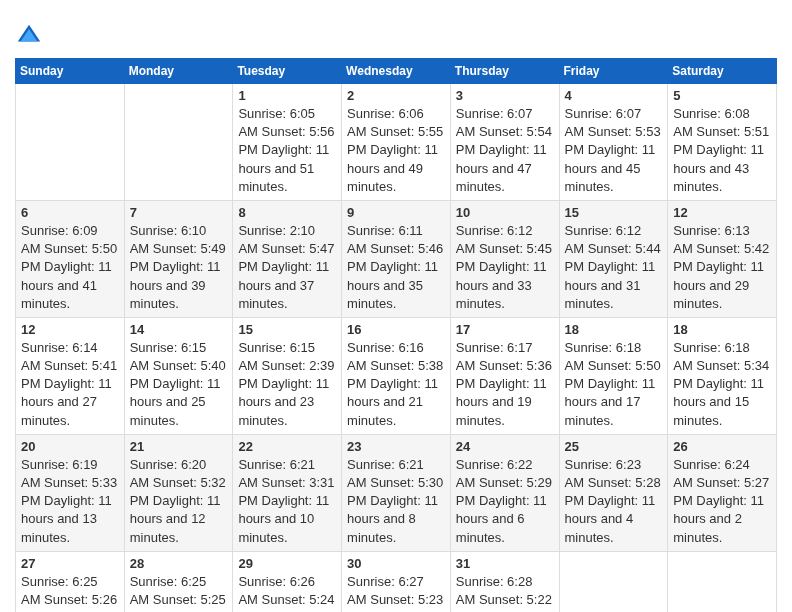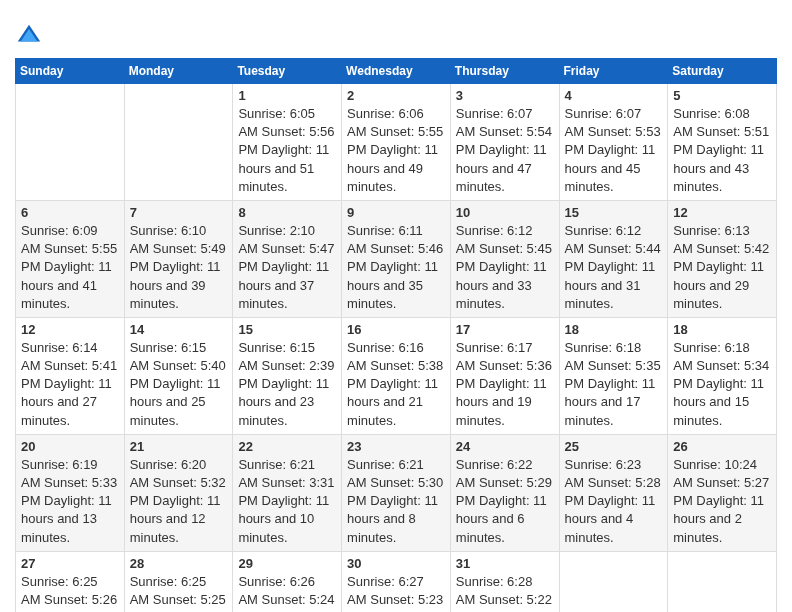--- a/index.html
+++ b/index.html
@@ -165,21 +165,21 @@
             <span class="day-num">5</span>
             <div class="day-info">Sunrise: 6:08 AM
 Sunset: 5:51 PM
 Daylight: 11 hours and 43 minutes.</div>
           </td>
         </tr>
         <tr>
           <td>
             <span class="day-num">6</span>
             <div class="day-info">Sunrise: 6:09 AM
-Sunset: 5:55 PM
+Sunset: 5:50 PM
 Daylight: 11 hours and 41 minutes.</div>
           </td>
           <td>
             <span class="day-num">7</span>
             <div class="day-info">Sunrise: 6:10 AM
 Sunset: 5:49 PM
 Daylight: 11 hours and 39 minutes.</div>
           </td>
           <td>
             <span class="day-num">8</span>
@@ -239,21 +239,21 @@
           </td>
           <td>
             <span class="day-num">17</span>
             <div class="day-info">Sunrise: 6:17 AM
 Sunset: 5:36 PM
 Daylight: 11 hours and 19 minutes.</div>
           </td>
           <td>
             <span class="day-num">18</span>
             <div class="day-info">Sunrise: 6:18 AM
-Sunset: 5:35 PM
+Sunset: 5:50 PM
 Daylight: 11 hours and 17 minutes.</div>
           </td>
           <td>
             <span class="day-num">18</span>
             <div class="day-info">Sunrise: 6:18 AM
 Sunset: 5:34 PM
 Daylight: 11 hours and 15 minutes.</div>
           </td>
         </tr>
         <tr>
@@ -288,21 +288,21 @@
 Daylight: 11 hours and 6 minutes.</div>
           </td>
           <td>
             <span class="day-num">25</span>
             <div class="day-info">Sunrise: 6:23 AM
 Sunset: 5:28 PM
 Daylight: 11 hours and 4 minutes.</div>
           </td>
           <td>
             <span class="day-num">26</span>
-            <div class="day-info">Sunrise: 10:24 AM
+            <div class="day-info">Sunrise: 6:24 AM
 Sunset: 5:27 PM
 Daylight: 11 hours and 2 minutes.</div>
           </td>
         </tr>
         <tr>
           <td>
             <span class="day-num">27</span>
             <div class="day-info">Sunrise: 6:25 AM
 Sunset: 5:26 PM
 Daylight: 11 hours and 0 minutes.</div>

